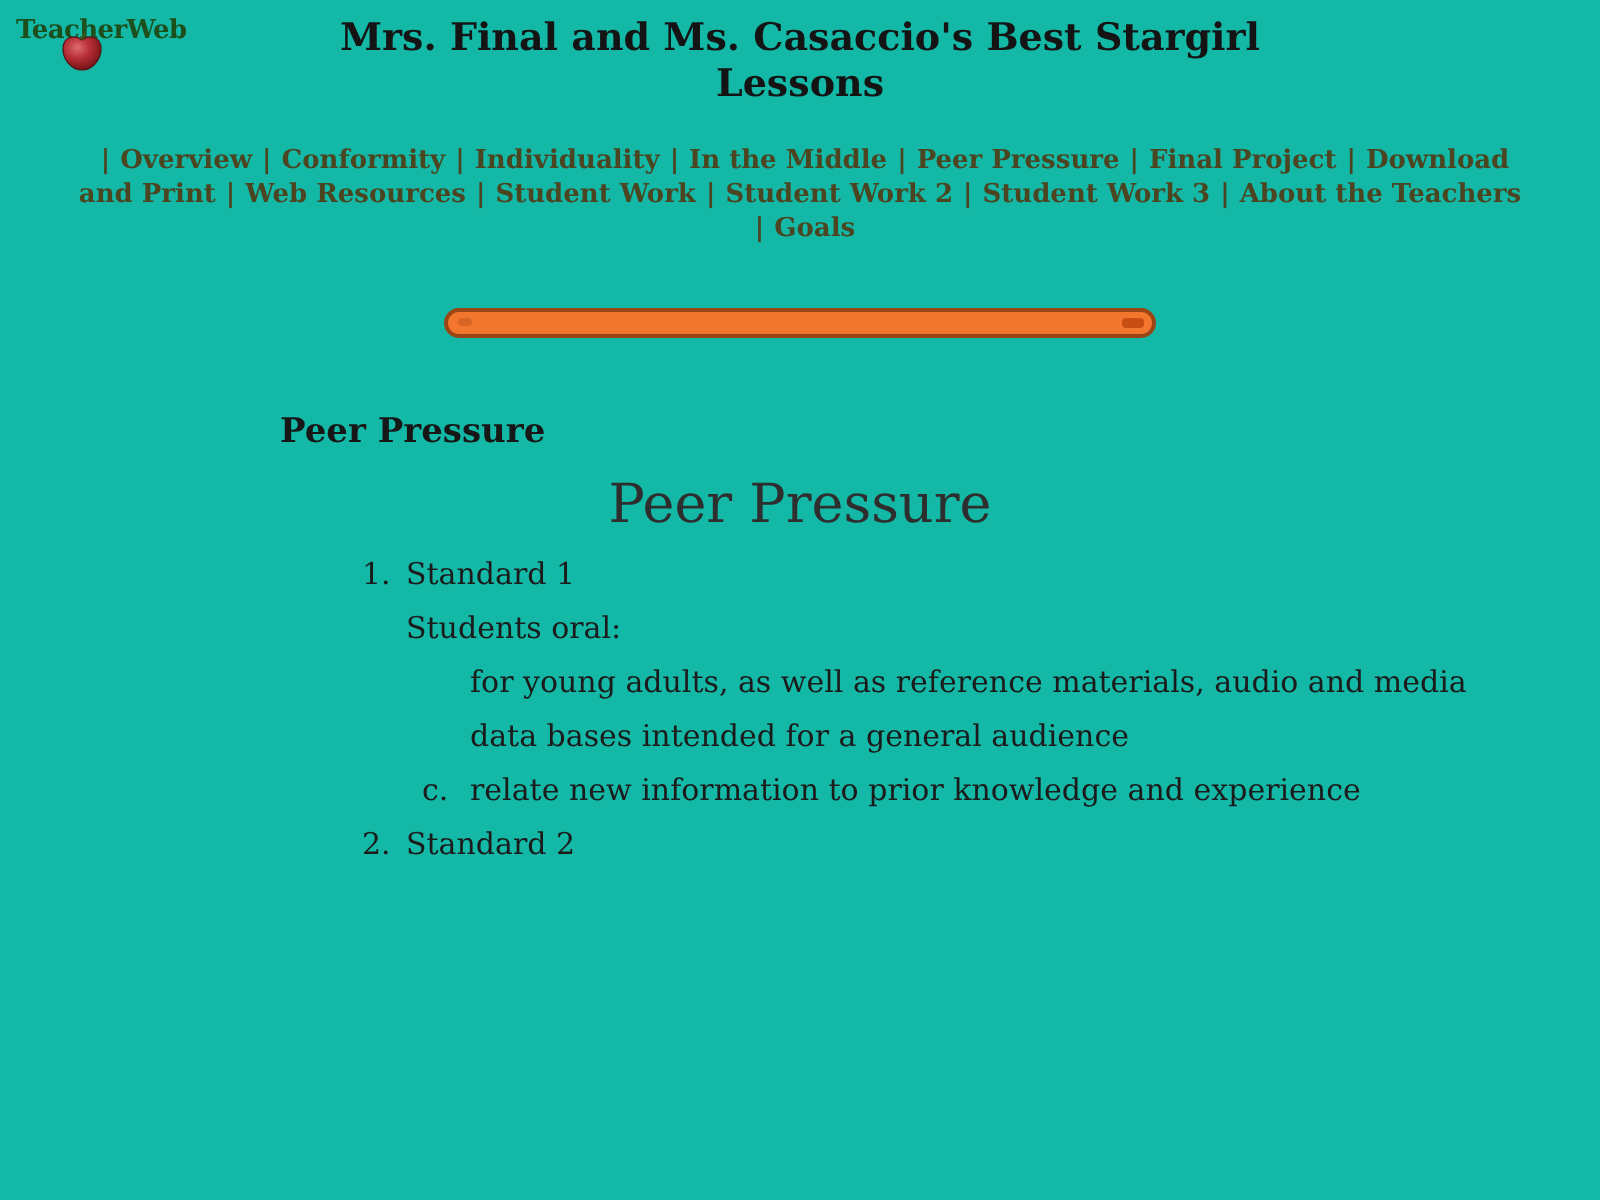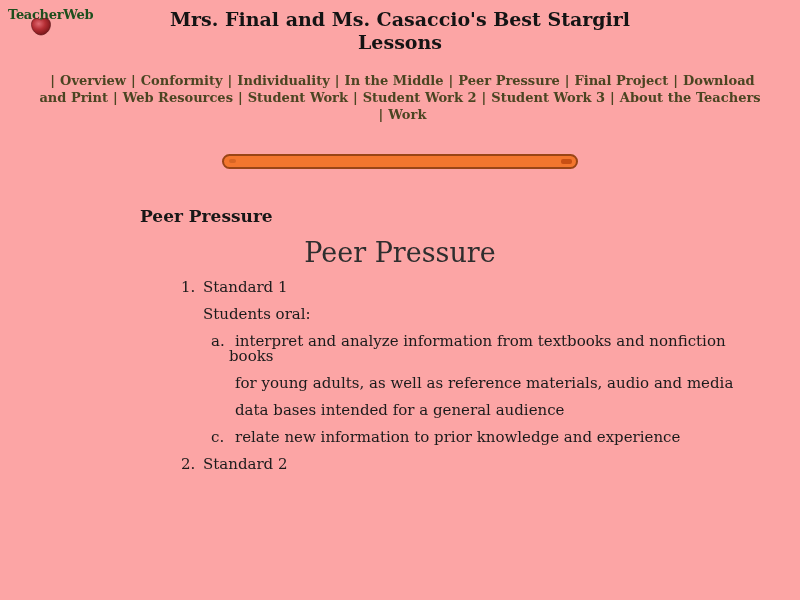--- a/index.html
+++ b/index.html
@@ -3,21 +3,21 @@
 <meta charset="utf-8">
 <style>
   html, body { margin:0; padding:0; }
   body {
     width:800px; height:600px;
     font-family:"DejaVu Serif", serif;
     background:#f7f7a8;
   }
   .viewport {
     position:relative; width:800px; height:600px;
-    overflow:hidden; background:#fca5a5;
+    overflow:hidden; background:#14b8a6;
   }
 
   
   .logo { position:absolute; top:4px; left:8px; width:100px; cursor:pointer; }
   .logo-text {
     font-size:13px; font-weight:bold; color:#1d4f1d;
     letter-spacing:-0.3px; white-space:nowrap;
   }
   .logo-apple { position:absolute; left:22px; top:12px; }
 
@@ -102,37 +102,33 @@
       <path d="M11 4 C7.5 1.2, 1.5 2, 1.5 8.5 C1.5 14.5, 6.5 19, 11 19 C15.5 19, 20.5 14.5, 20.5 8.5 C20.5 2, 14.5 1.2, 11 4 Z" fill="url(#ag)" stroke="#551014" stroke-width="0.6"></path>
       <path d="M11 3.8 C11 2.4, 11.6 1.4, 12.6 0.8" stroke="#3c5a20" stroke-width="1.2" fill="none"></path>
     </svg>
   </div>
 
   <h1 class="site-title"><span>Mrs. Final and Ms. Casaccio's Best Stargirl</span><br><span>Lessons</span></h1>
 
   <div class="nav">
       <div class="nav-line"><span class="sep">|</span><span class="navlink">Overview</span><span class="sep">|</span><span class="navlink">Conformity</span><span class="sep">|</span><span class="navlink">Individuality</span><span class="sep">|</span><span class="navlink">In the Middle</span><span class="sep">|</span><span class="navlink">Peer Pressure</span><span class="sep">|</span><span class="navlink">Final Project</span><span class="sep">|</span><span class="navlink">Download</span></div>
       <div class="nav-line"><span class="navlink">and Print</span><span class="sep">|</span><span class="navlink">Web Resources</span><span class="sep">|</span><span class="navlink">Student Work</span><span class="sep">|</span><span class="navlink">Student Work 2</span><span class="sep">|</span><span class="navlink">Student Work 3</span><span class="sep">|</span><span class="navlink">About the Teachers</span></div>
-      <div class="nav-line"><span class="sep">|</span><span class="navlink">Work</span></div>
+      <div class="nav-line"><span class="sep">|</span><span class="navlink">Goals</span></div>
     </div>
 
   <div class="hr-bar"></div>
 
   <div class="page-heading">Peer Pressure</div>
   <div class="lesson-title">Peer Pressure</div>
   <div id="goals-body">
       <div class="group g-num">
         <div class="line"><span class="marker">1.</span><span>Standard 1</span></div>
       </div>
       <div class="group g-sub">
         <div class="line">Students oral:</div>
-      </div>
-      <div class="group g-let">
-        <div class="line"><span class="marker">a.</span><span>interpret and analyze information from textbooks and nonfiction</span></div>
-        <div class="line wrap">books</div>
       </div>
       <div class="group g-para">
         <div class="line">for young adults, as well as reference materials, audio and media</div>
       </div>
       <div class="group g-para">
         <div class="line">data bases intended for a general audience</div>
       </div>
       <div class="group g-let">
         <div class="line"><span class="marker">c.</span><span>relate new information to prior knowledge and experience</span></div>
       </div>

